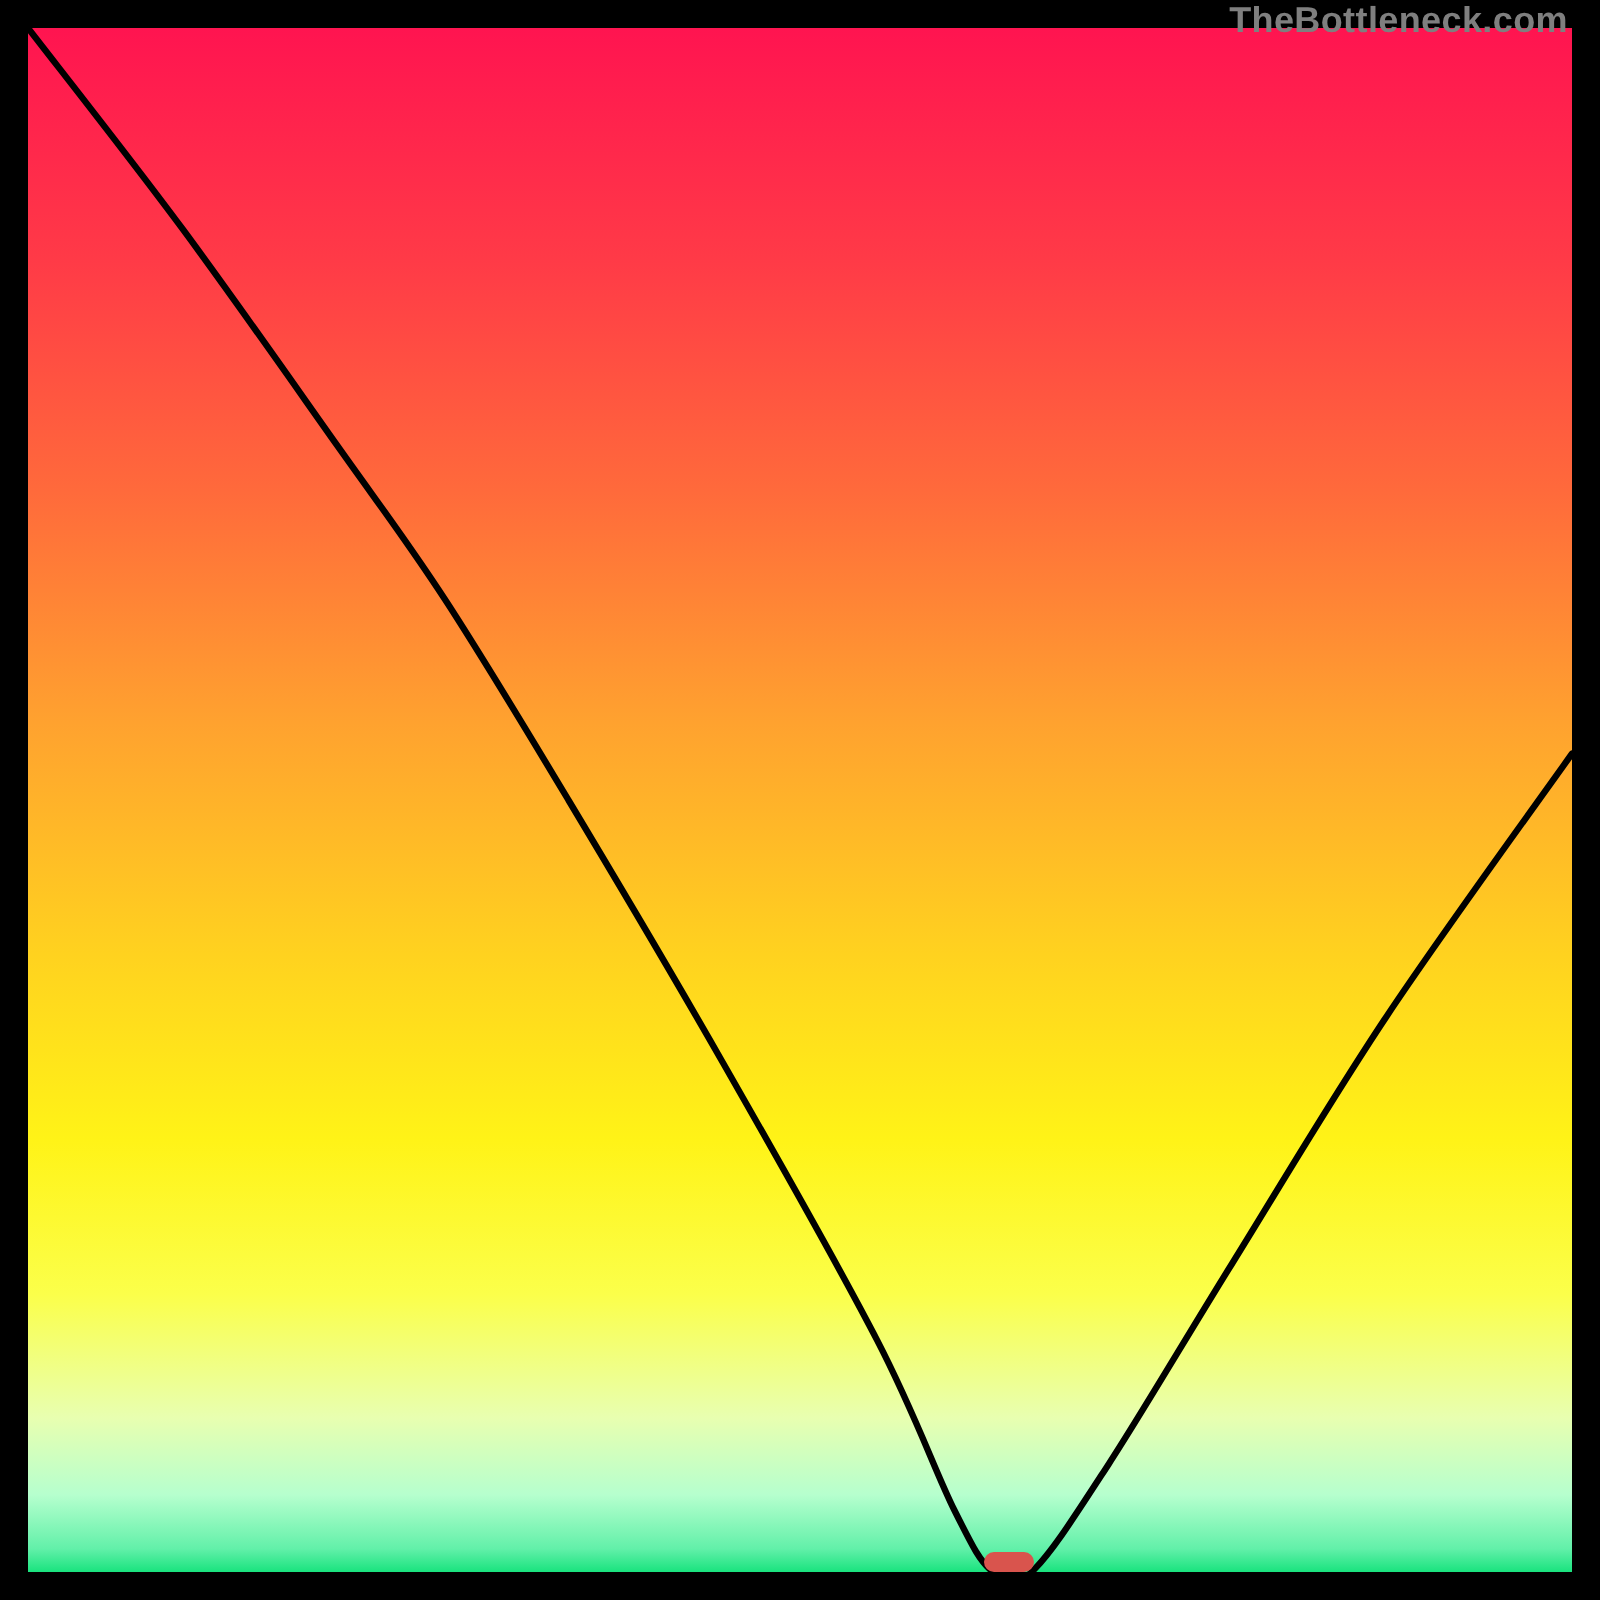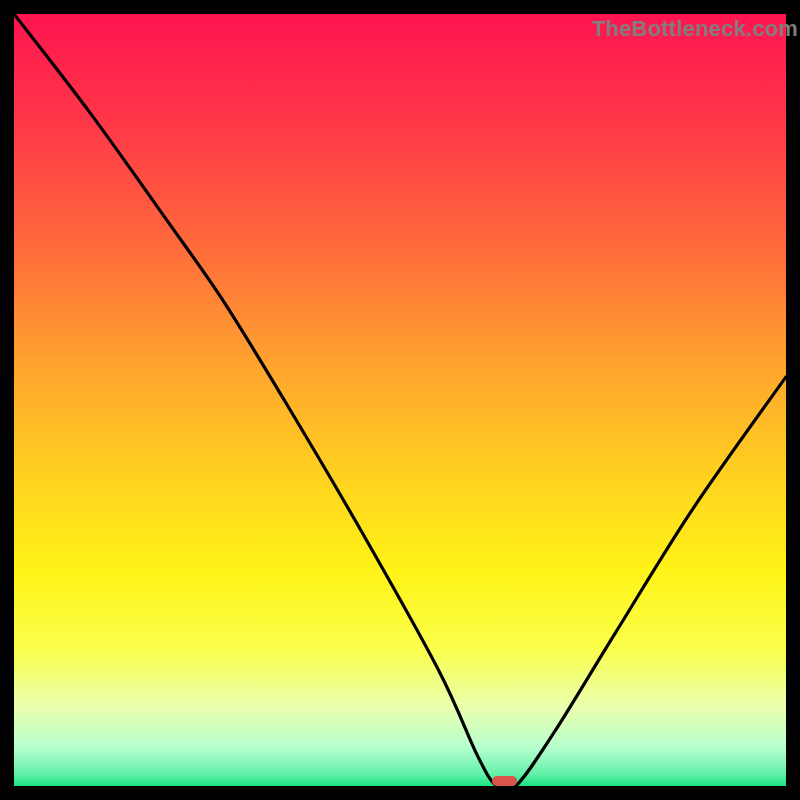--- a/index.html
+++ b/index.html
@@ -34,27 +34,26 @@
   .curve-svg {
     position: absolute;
     left: 0;
     top: 0;
     width: 100%;
     height: 100%;
   }
   .watermark {
     position: absolute;
     top: 0px;
-    right: 2px;
+    right: 16px;
     font-family: Arial, Helvetica, sans-serif;
-    font-size: 22px;
+    font-size: 18px;
     font-weight: 600;
     color: #7f7f7f;
     letter-spacing: 0.2px;
-    margin-top: 16px;
   }
   .marker {
     position: absolute;
     background: #d9544d;
     border-radius: 6px;
   }
 </style>
 </head>
 <body>
 

